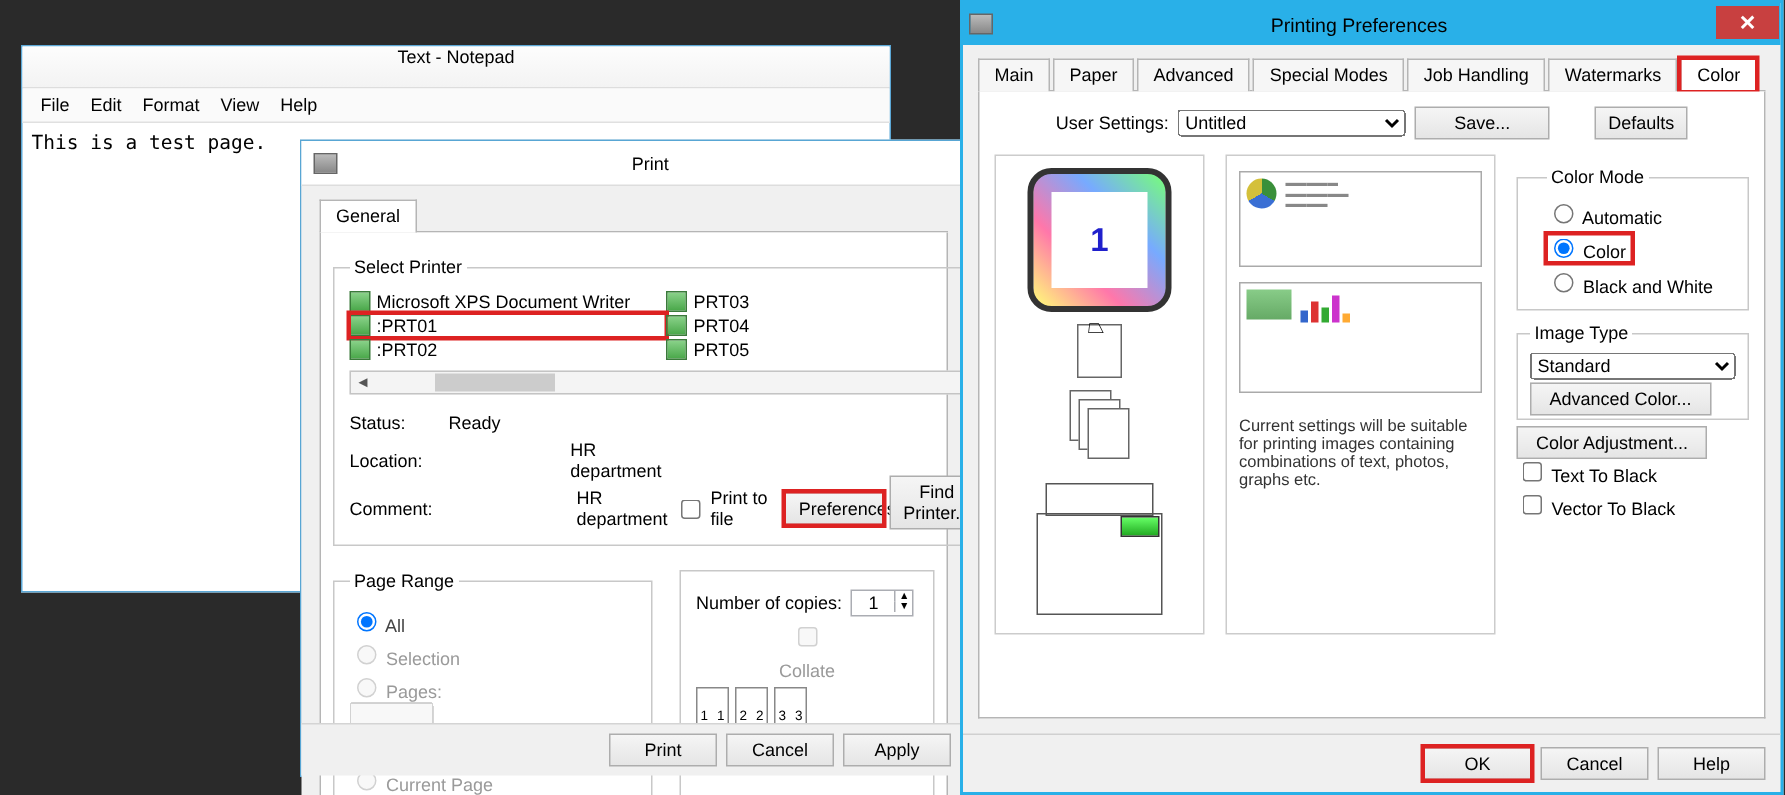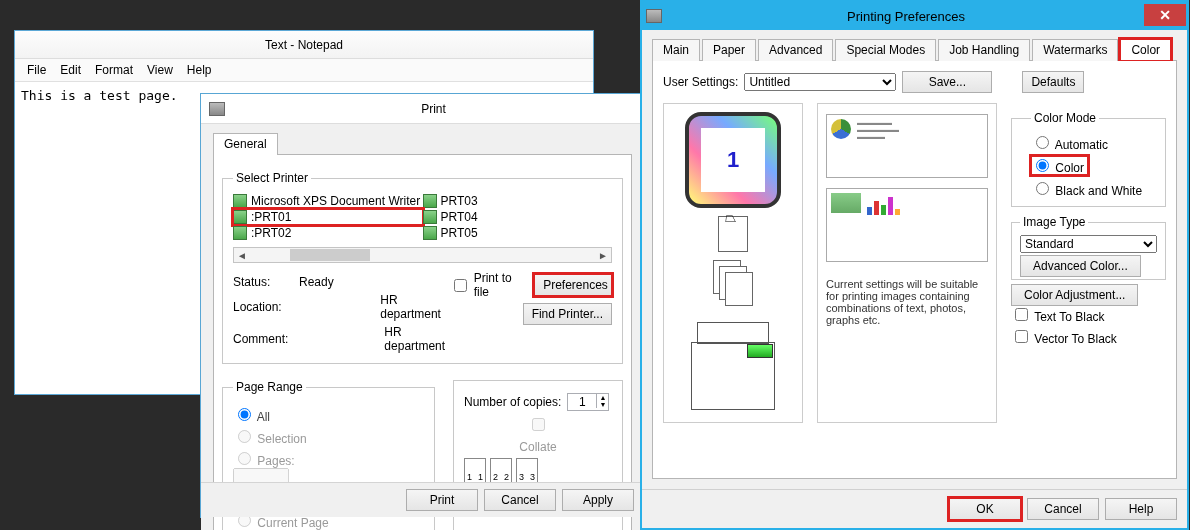--- a/index.html
+++ b/index.html
@@ -15,21 +15,20 @@
     overflow: hidden;
   }
   .window {
     position: absolute;
     background: #fff;
     border: 1px solid #5ca8d6;
   }
   .titlebar {
     height: 28px;
     display: flex;
-    align-items: center;
     padding: 0 6px;
     background: linear-gradient(#fdfdfd,#f3f3f3);
     border-bottom: 1px solid #ddd;
   }
   .titlebar .title { flex:1; text-align:center; font-size:12px; }
   .notepad-menubar {
     display:flex;
     gap:2px;
     padding:2px 6px;
     border-bottom:1px solid #e0e0e0;
@@ -144,21 +143,21 @@
   }
   .prefs-title .pt { flex:1; text-align:center; font-size:13px; }
   .closebox {
     width:42px; height:22px; background:#c84040; color:#fff;
     display:flex; align-items:center; justify-content:center;
     margin:-3px -3px 0 0;
     font-size:14px; font-weight:bold;
   }
   .prefs-body { padding:6px 10px 0; }
   .prefs-tabs { display:flex; border-bottom:1px solid #b5b5b5; margin-top:2px;}
-  .us-row { display:flex; align-items:center; gap:6px; }
+  .us-row { display:flex; align-items:center; gap:6px; justify-content:center;}
   .us-row select { width:152px; font-size:12px;}
   .panels { display:flex; gap:14px; margin-top:10px;}
   .panel-col1 { width:140px; border:1px solid #ccc; height:320px; background:#fff; display:flex; flex-direction:column; align-items:center; padding:8px 4px; gap:8px;}
   .preview-square {
     width:96px; height:96px;
     border-radius:16px;
     background:
       linear-gradient(45deg,#ff7,#f7a,#7af,#7f7);
     border:4px solid #333;
     position:relative;
@@ -273,21 +272,21 @@
               </div>
             <div class="row">
                 <span class="lbl">Location:</span>
                 <span style="margin-left:90px">HR department</span>
               </div>
             <div class="row">
                 <span class="lbl">Comment:</span>
                 <span style="margin-left:90px">HR department</span>
               </div>
           </div>
-          <div style="display:flex; flex-direction:column; gap:4px; align-items:flex-end;">
+          <div style="display:flex; flex-direction:row; gap:4px; align-items:flex-end;">
             <label style="display:flex;align-items:center;gap:4px;">
                 <input type="checkbox" style="">
                 <span>Print to file</span>
               <span class="btn small highlight" style="margin-left:4px;">Preferences</span>
             </label>
             <span class="btn small">Find Printer...</span>
           </div>
         </div>
       </fieldset>
 

